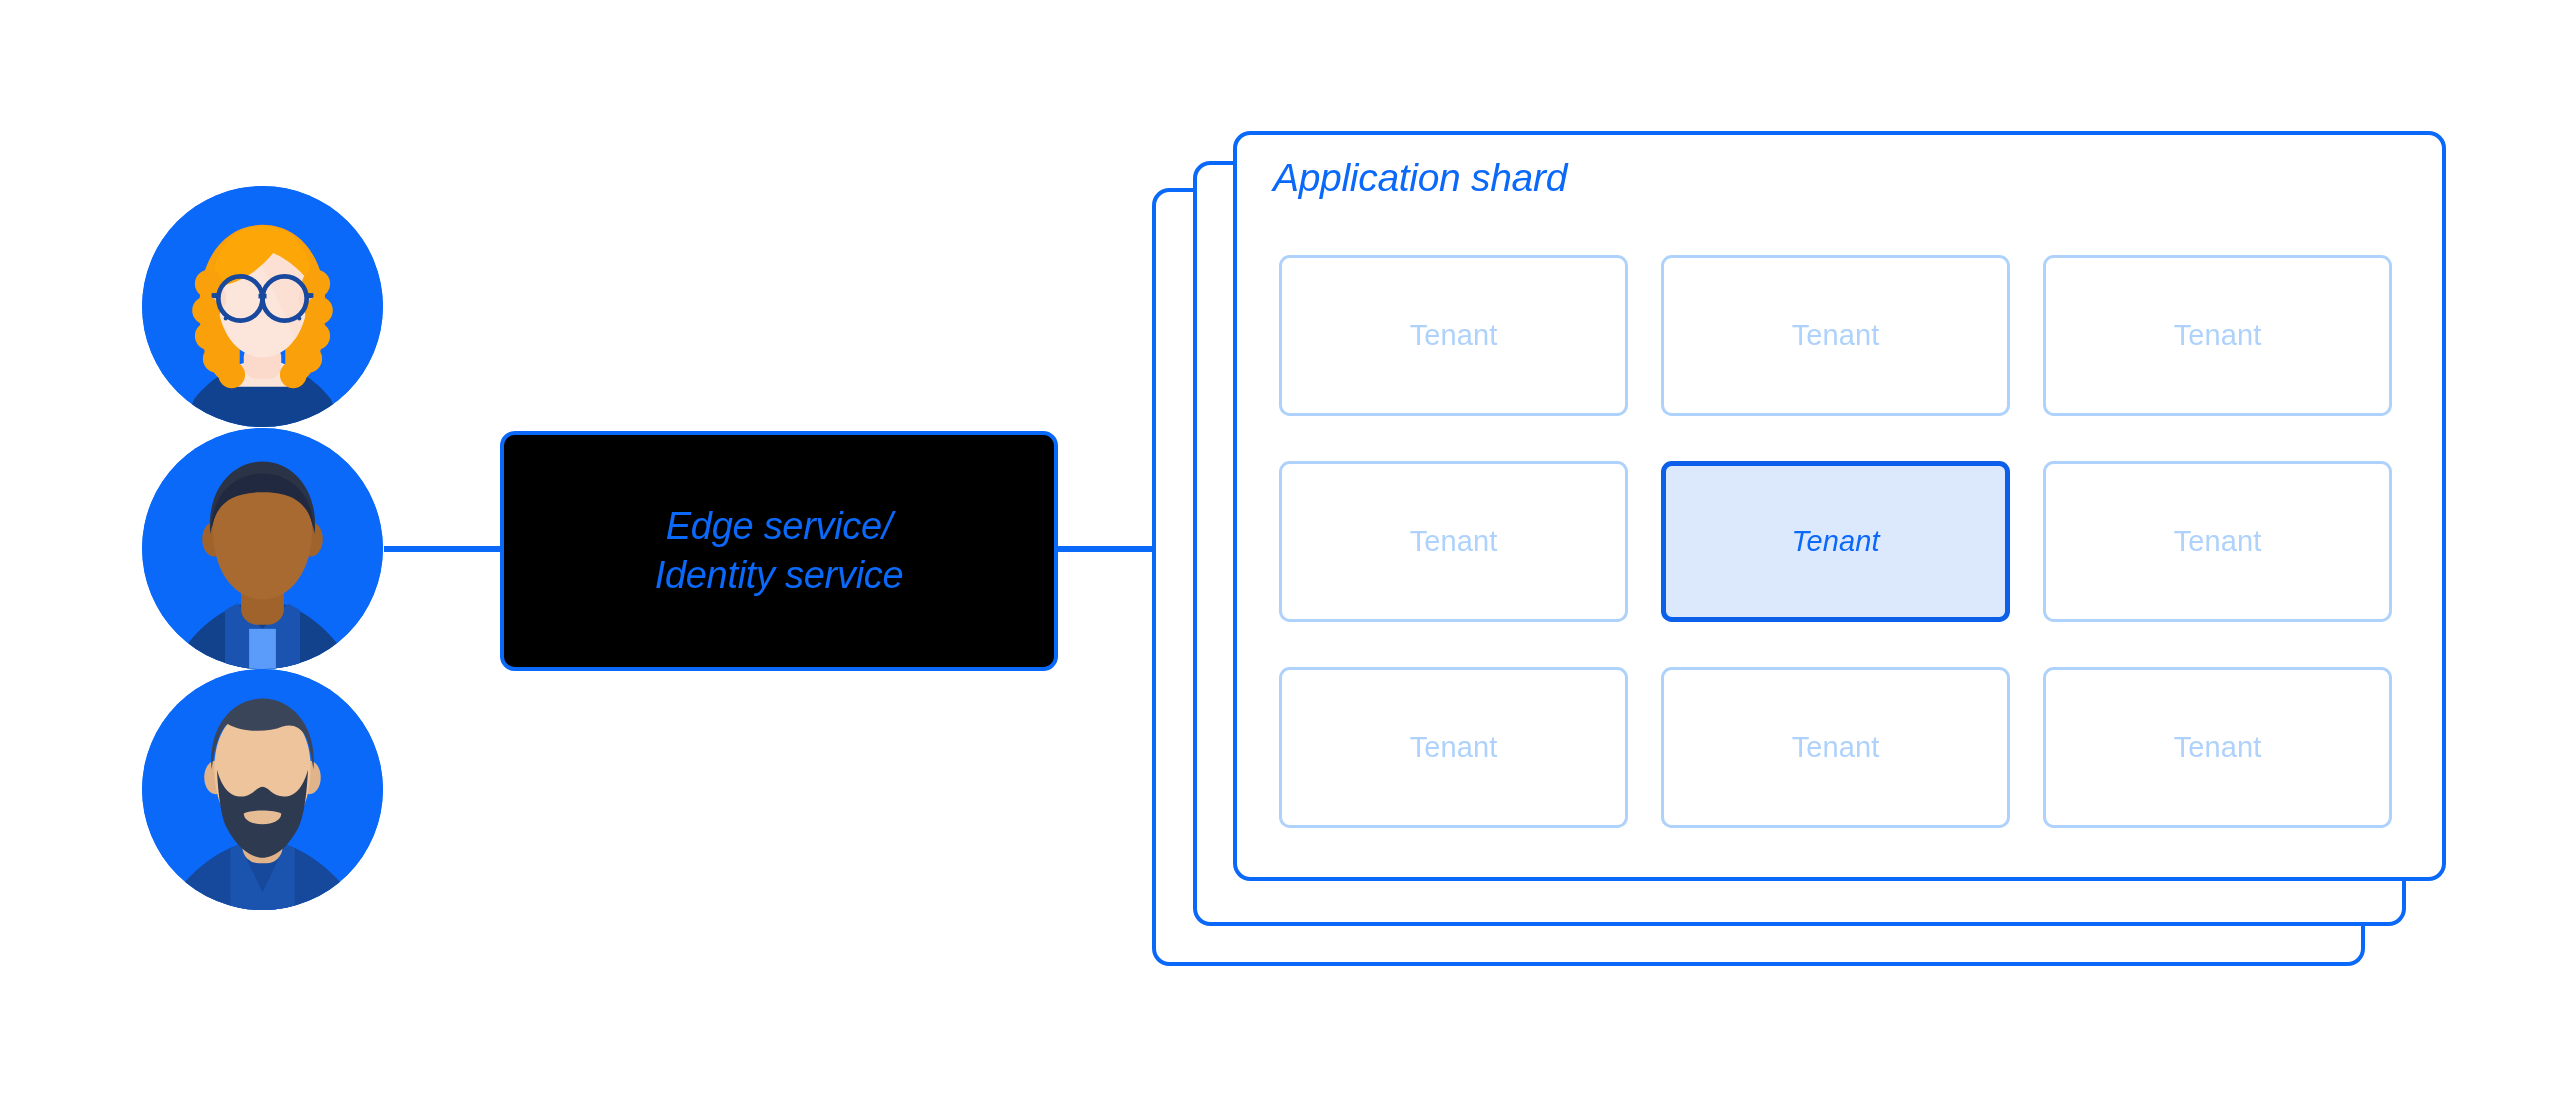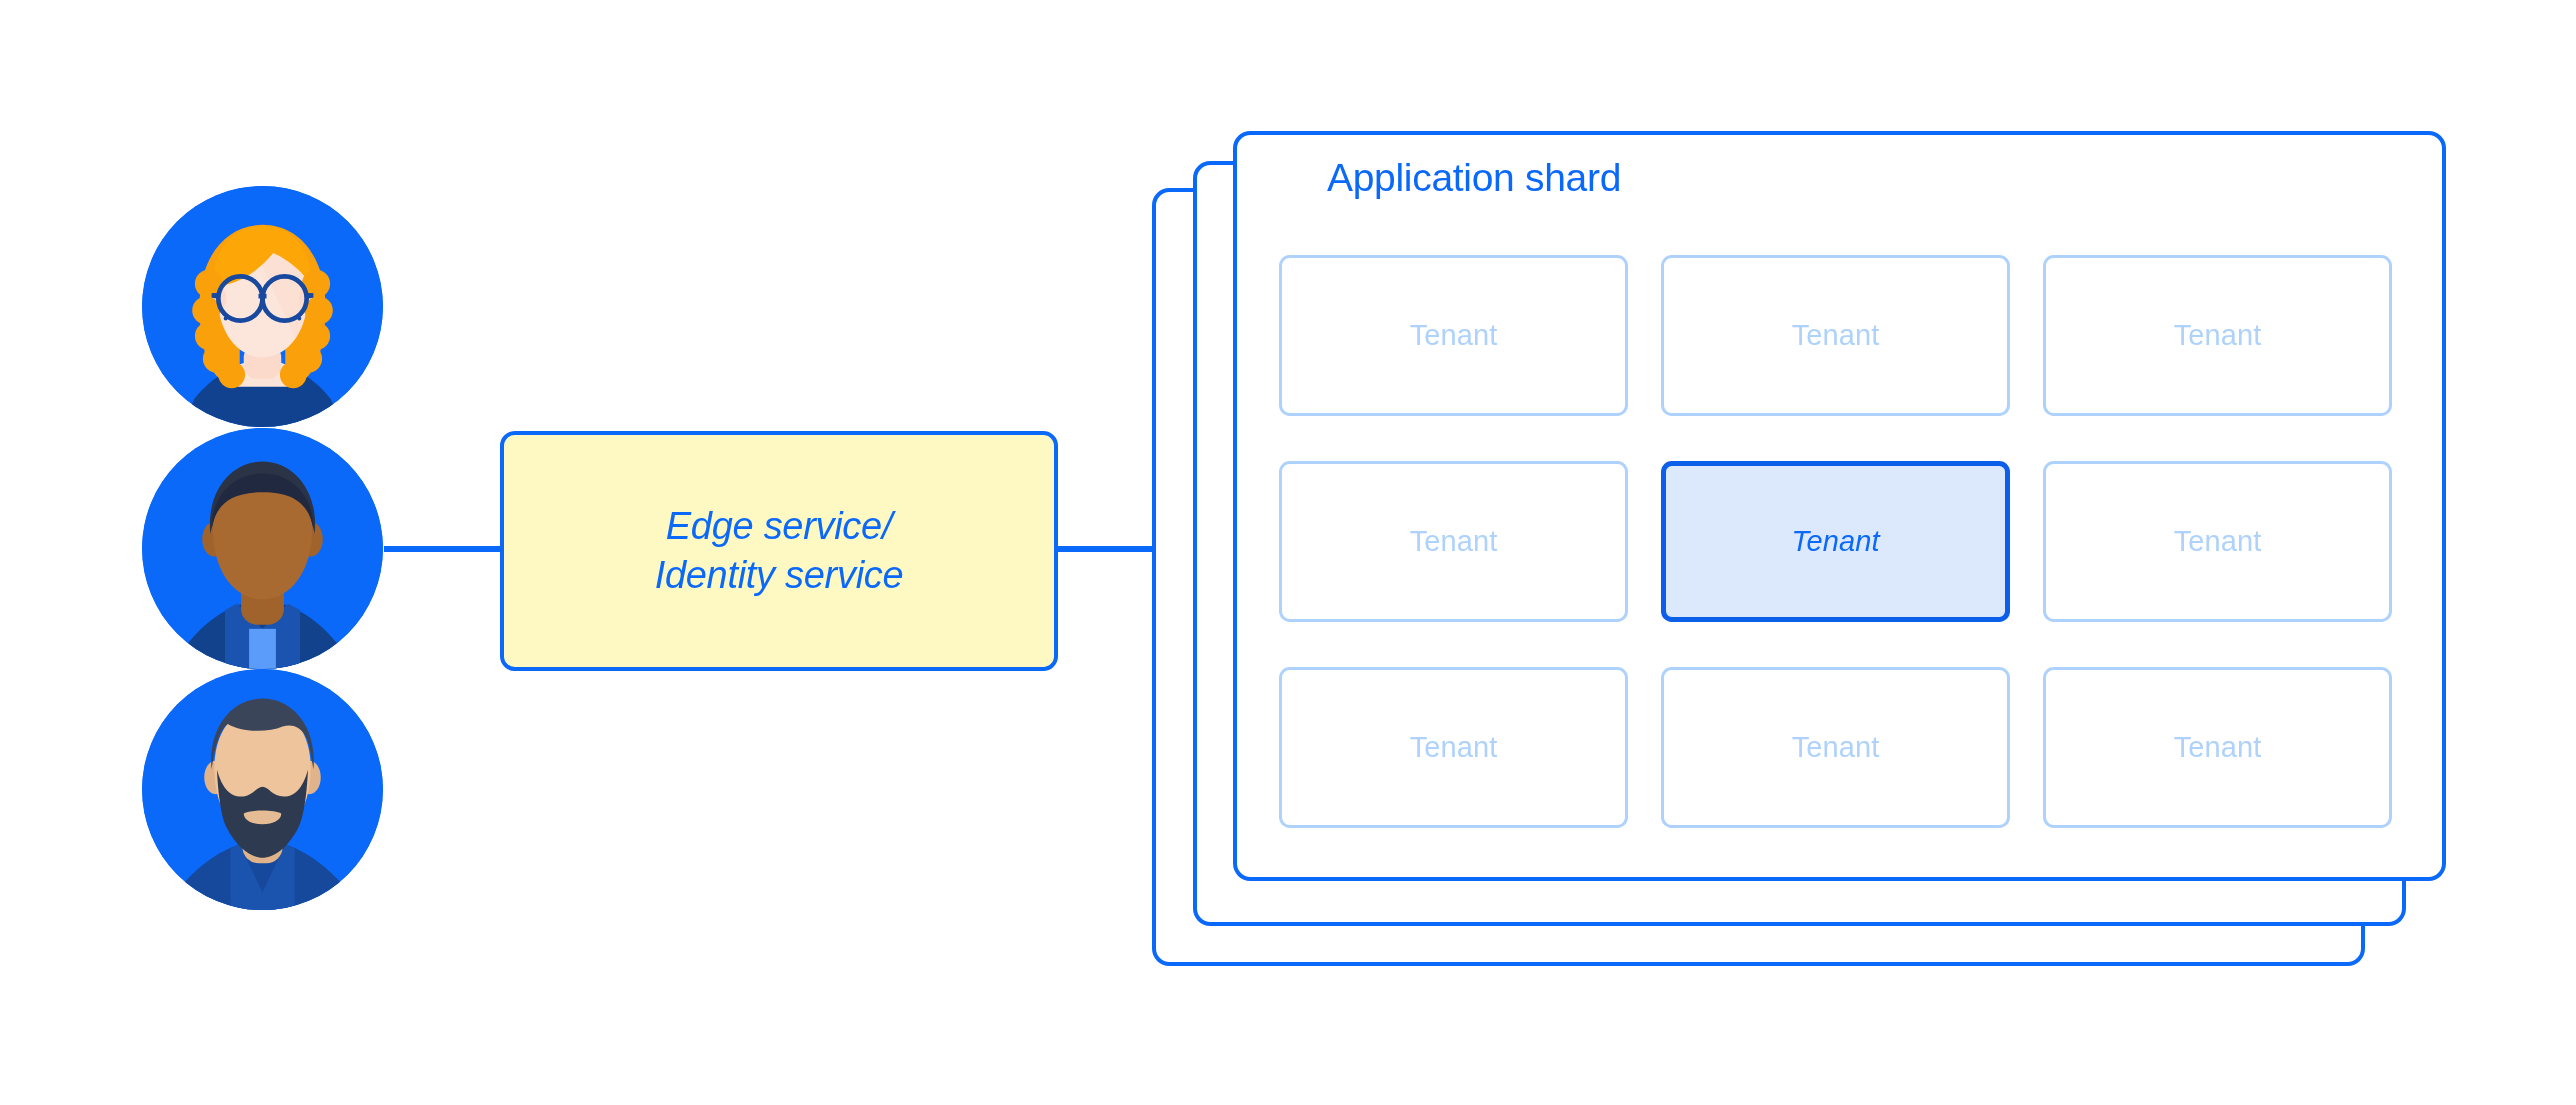--- a/index.html
+++ b/index.html
@@ -38,21 +38,21 @@
 
   
   .edge-box {
     position: absolute;
     left: 500px;
     top: 431px;
     width: 558px;
     height: 240px;
     border: 4.7px solid #0B69FA;
     border-radius: 14.8px;
-    background: #fef9c3;
+    background: #000000;
     box-sizing: border-box;
     display: flex;
     align-items: center;
     justify-content: center;
   }
   .edge-box-label {
     font-style: italic;
     font-size: 38px;
     line-height: 1.30;
     color: #0B69FA;
@@ -68,22 +68,23 @@
     border-radius: 17.4px;
     background: #ffffff;
     box-sizing: border-box;
   }
   .shard-layer-back  { left: 1152px; top: 188px;  width: 1213px; height: 778px; }
   .shard-layer-mid   { left: 1193px; top: 161px;  width: 1213px; height: 765px; }
   .shard-layer-front { left: 1233px; top: 131px;  width: 1213px; height: 750px; }
 
   .shard-title {
     position: absolute;
-    left: 1327px;
+    left: 1273px;
     top: 156px;
+    font-style: italic;
     font-size: 39px;
     color: #0B69FA;
     letter-spacing: -0.3px;
     white-space: nowrap;
   }
 
   
   .tenant-grid {
     position: absolute;
     left: 1279px;

